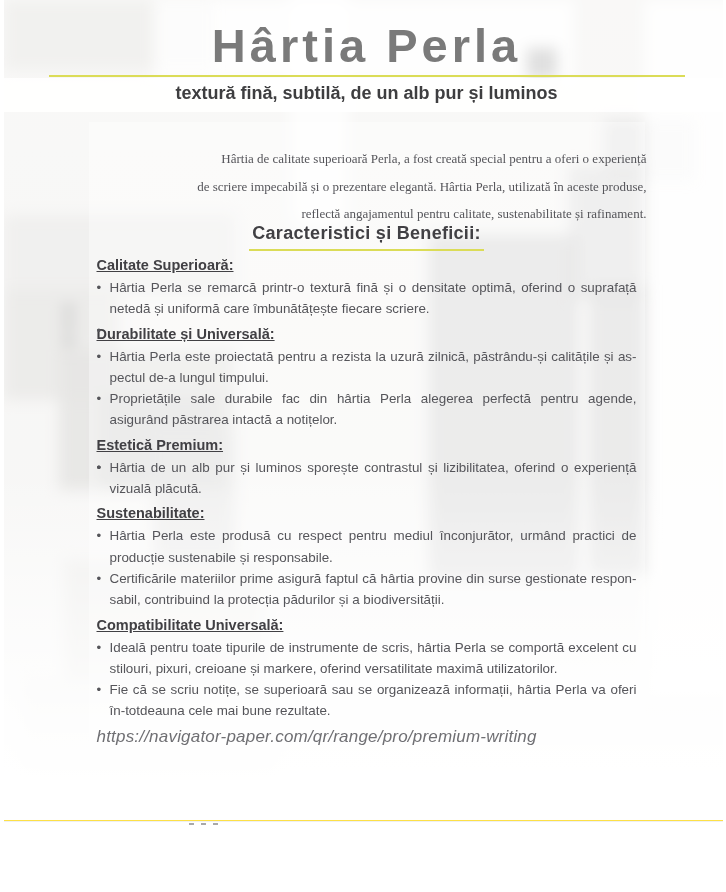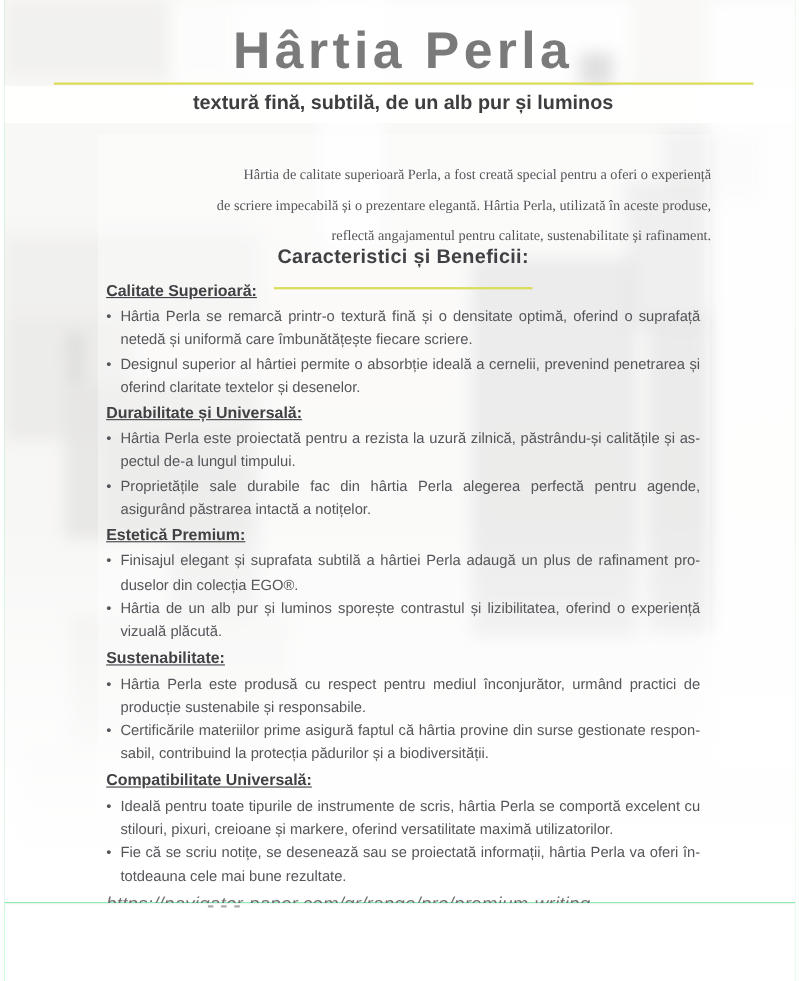--- a/index.html
+++ b/index.html
@@ -1,19 +1,19 @@
 <!DOCTYPE html>
 <html><head>
 <meta charset="utf-8">
 <style>
   html,body { margin:0; padding:0; background:#ffffff; }
   body { font-family:"Liberation Sans","DejaVu Sans",sans-serif; }
 
   .page { position:relative; width:719px; height:892px; margin:0 auto;
-          background:#86efac; overflow:hidden; }
+          background:#fde047; overflow:hidden; }
 
   
   .photo { position:absolute; left:0; top:0; width:726px; height:820px;
            background:linear-gradient(180deg,#f2f1ef 0%,#efeeec 55%,#f5f5f4 100%); }
   .shapes { position:absolute; inset:0; filter:blur(7px); }
   .shape { position:absolute; }
   .s-topleft   { left:0;   top:0;   width:210px; height:70px;  background:rgba(224,223,220,.85); }
   .s-titlewash { left:150px; top:0; width:420px; height:80px;  background:rgba(255,255,255,.8); }
   .s-pipe      { left:285px; top:-20px; width:60px; height:250px; background:rgba(255,255,255,.7); border-radius:20px; }
   .s-darkbit1  { left:523px; top:48px; width:30px; height:30px; background:rgba(150,150,150,.6); }
@@ -49,21 +49,21 @@
            background:var(--accent,#dbdc57); }
   .subtitle { position:absolute; top:83px; left:0; width:726px; text-align:center;
               font-size:18px; font-weight:bold; color:#3e3e40; }
 
   .intro { position:absolute; top:145px; left:83px; width:560px; text-align:right;
            font-size:13px; line-height:27.5px; color:var(--body,#55555a);font-family:Liberation Serif, serif; }
 
   .h2wrap { position:absolute; top:223px; left:0; width:726px; text-align:center; }
   .h2 { display:inline-block; font-size:18px; font-weight:bold; letter-spacing:.3px;
         color:var(--heading,#414044); border-bottom:2px solid var(--accent,#dbdc57);
-        padding:0 3px 17px 3px; }
+        padding:0 3px 5px 3px; }
 
   .sections { position:absolute; top:256px; left:93px; width:540px; }
   .section { margin-bottom:5px; }
   .sec-title { font-size:14.5px; font-weight:bold; color:var(--heading,#414044);
                line-height:19px; margin-bottom:2px;text-decoration:underline; }
   .bullet { position:relative; padding-left:13px; font-size:13.4px; line-height:21.3px;
             color:var(--body,#55555a); text-align:justify; }
   .bullet .mark { position:absolute; left:0; top:0; }
 
   .url { font-size:17px; font-style:italic; color:#6f6f73; margin-top:2px; letter-spacing:.2px; }
@@ -120,53 +120,53 @@
 
     <div class="h2wrap">
       <span class="h2">Caracteristici și Beneficii:</span>
     </div>
 
     <div class="sections">
   <div class="section">
     <div class="sec-title">Calitate Superioară:</div>
     <div class="bullets">
             <div class="bullet"><span class="mark">•</span><span>Hârtia Perla se remarcă printr-o textură fină și o densitate optimă, oferind o suprafață netedă și uniformă care îmbunătățește fiecare scriere.</span></div>
-            <div class="bullet"><span class="mark">•</span><span>Designul superior al hârtiei permite o absorbție ideală a cernelii, prevenind penetrarea și oferind claritate textelor și desenelor.</span></div>
+            <div class="bullet"><span class="mark">•</span></div>
           </div>
   </div>
 
   <div class="section">
     <div class="sec-title">Durabilitate și Universală:</div>
     <div class="bullets">
             <div class="bullet"><span class="mark">•</span><span>Hârtia Perla este proiectată pentru a rezista la uzură zilnică, păstrându-și calitățile și as-pectul de-a lungul timpului.</span></div>
             <div class="bullet"><span class="mark">•</span><span>Proprietățile sale durabile fac din hârtia Perla alegerea perfectă pentru agende, asigurând păstrarea intactă a notițelor.</span></div>
           </div>
   </div>
 
   <div class="section">
     <div class="sec-title">Estetică Premium:</div>
     <div class="bullets">
-            <div class="bullet"><span class="mark">•</span><span>Finisajul elegant și suprafata subtilă a hârtiei Perla adaugă un plus de rafinament pro-duselor din colecția EGO®.</span></div>
+            <div class="bullet"><span class="mark">•</span></div>
             <div class="bullet"><span class="mark">•</span><span>Hârtia de un alb pur și luminos sporește contrastul și lizibilitatea, oferind o experiență vizuală plăcută.</span></div>
           </div>
   </div>
 
   <div class="section">
     <div class="sec-title">Sustenabilitate:</div>
     <div class="bullets">
             <div class="bullet"><span class="mark">•</span><span>Hârtia Perla este produsă cu respect pentru mediul înconjurător, urmând practici de producție sustenabile și responsabile.</span></div>
             <div class="bullet"><span class="mark">•</span><span>Certificările materiilor prime asigură faptul că hârtia provine din surse gestionate respon-sabil, contribuind la protecția pădurilor și a biodiversității.</span></div>
           </div>
   </div>
 
   <div class="section">
     <div class="sec-title">Compatibilitate Universală:</div>
     <div class="bullets">
             <div class="bullet"><span class="mark">•</span><span>Ideală pentru toate tipurile de instrumente de scris, hârtia Perla se comportă excelent cu stilouri, pixuri, creioane și markere, oferind versatilitate maximă utilizatorilor.</span></div>
-            <div class="bullet"><span class="mark">•</span><span>Fie că se scriu notițe, se desenează sau se proiectată informații, hârtia Perla va oferi în-totdeauna cele mai bune rezultate.</span></div>
+            <div class="bullet"><span class="mark">•</span><span>Fie că se scriu notițe, se superioară sau se organizează informații, hârtia Perla va oferi în-totdeauna cele mai bune rezultate.</span></div>
           </div>
   </div>
 <div class="url">https://navigator-paper.com/qr/range/pro/premium-writing</div>
       </div>
 
     <div class="footer">
       <div class="crop-mark cm1"></div>
       <div class="crop-mark cm2"></div>
       <div class="crop-mark cm3"></div>
     </div>

